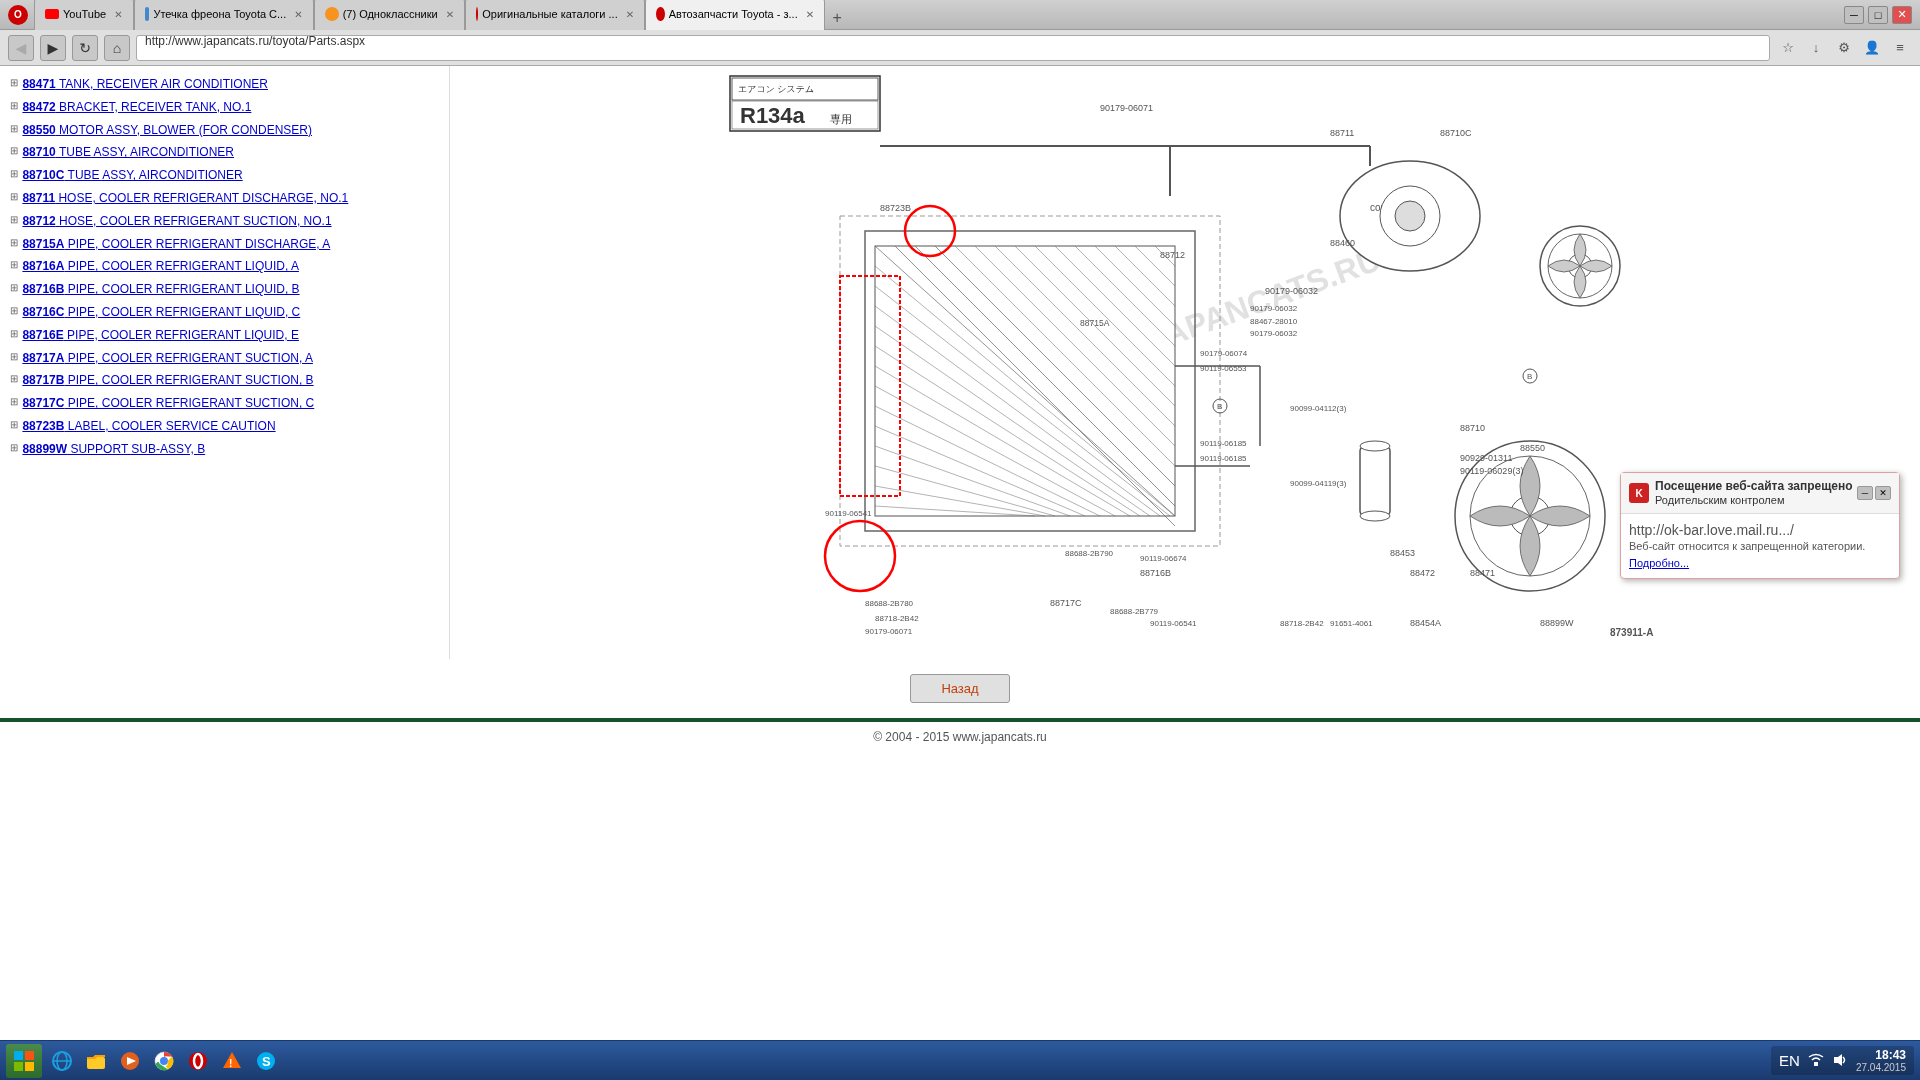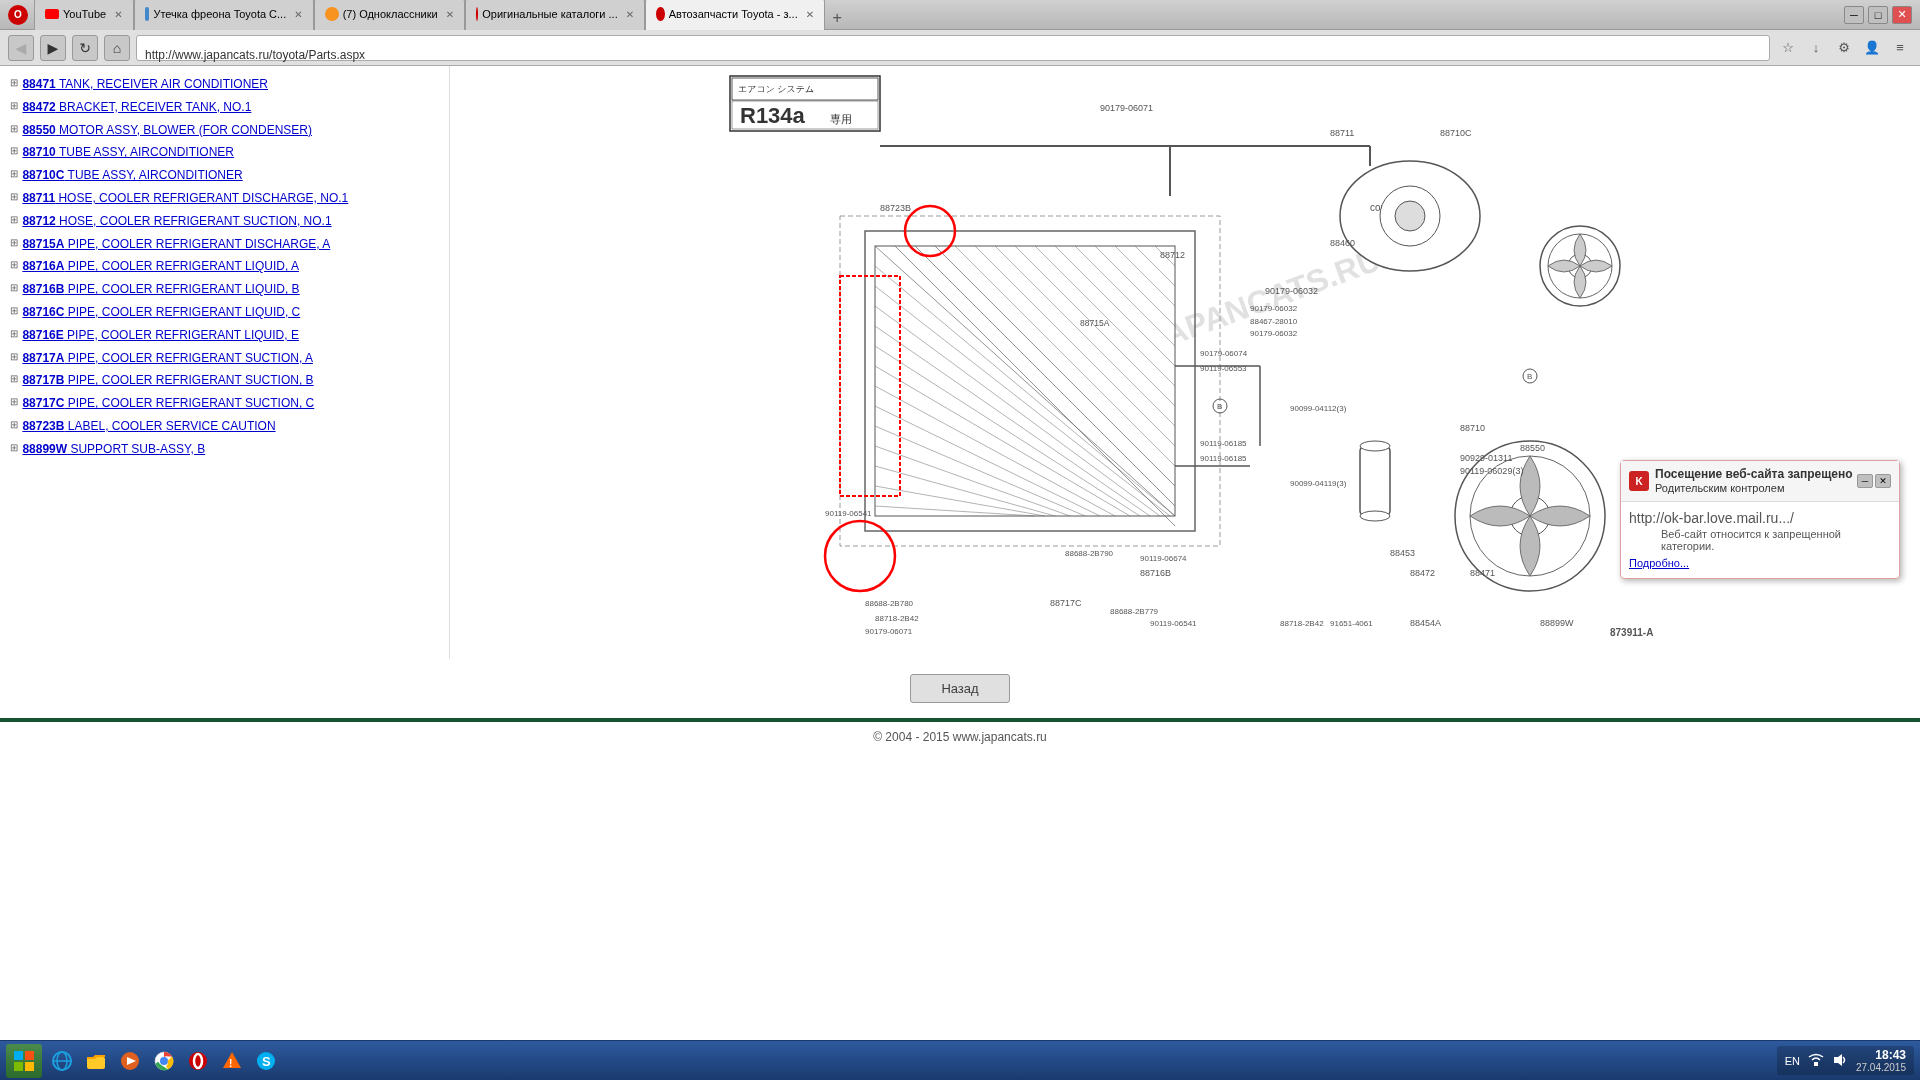--- a/index.html
+++ b/index.html
@@ -18,21 +18,21 @@
     .tab-close { margin-left: 4px; color: #666; font-size: 10px; cursor: pointer; }
     .new-tab-btn { width: 24px; height: 24px; display: flex; align-items: center; justify-content: center; font-size: 16px; color: #555; cursor: pointer; }
     .window-controls { display: flex; gap: 4px; margin-left: auto; }
     .win-btn { width: 20px; height: 18px; display: flex; align-items: center; justify-content: center; font-size: 11px; background: #c0c0c0; border: 1px solid #888; cursor: pointer; border-radius: 2px; }
     .win-btn.close { background: #e05050; color: white; }
 
     
     .address-bar { height: 36px; background: #e0e0e0; display: flex; align-items: center; padding: 0 8px; gap: 6px; border-bottom: 1px solid #aaa; }
     .nav-btn { width: 26px; height: 26px; display: flex; align-items: center; justify-content: center; background: #c8c8c8; border: 1px solid #999; border-radius: 3px; cursor: pointer; font-size: 14px; color: #333; }
     .nav-btn.disabled { color: #aaa; }
-    .url-bar { flex: 1; height: 24px; border: 1px solid #aaa; border-radius: 3px; padding: 12px 8px; font-size: 12px; background: white; display: flex; align-items: flex-start; }
+    .url-bar { flex: 1; height: 24px; border: 1px solid #aaa; border-radius: 3px; padding: 12px 8px; font-size: 12px; background: white; display: flex; align-items: flex-end; }
     .url-text { color: #333; font-size: 12px; }
     .address-icons { display: flex; gap: 4px; }
     .addr-icon { width: 24px; height: 24px; display: flex; align-items: center; justify-content: center; cursor: pointer; color: #555; font-size: 13px; }
 
     
     .page-body { flex: 1; display: flex; overflow: hidden; background: white; }
 
     
     .parts-list { width: 450px; padding: 10px; overflow-y: auto; background: white; border-right: 1px solid #ddd; }
     .part-item { display: flex; align-items: flex-start; margin-bottom: 6px; line-height: 1.4; }
@@ -44,42 +44,42 @@
 
     
     .notification-popup { position: absolute; bottom: 80px; right: 20px; width: 280px; background: white; border: 1px solid #e0a0a0; border-radius: 4px; box-shadow: 2px 2px 6px rgba(0,0,0,0.3); z-index: 100; }
     .notif-header { background: #f5f5f5; padding: 6px 8px; border-bottom: 1px solid #ddd; display: flex; align-items: center; justify-content: space-between; }
     .notif-icon { width: 20px; height: 20px; background: #cc2222; border-radius: 3px; display: flex; align-items: center; justify-content: center; color: white; font-size: 10px; font-weight: bold; margin-right: 6px; }
     .notif-title { font-size: 12px; color: #333; font-weight: bold; flex: 1; }
     .notif-close-btns { display: flex; gap: 2px; }
     .notif-close { width: 16px; height: 14px; background: #c0c0c0; border: 1px solid #999; font-size: 9px; display: flex; align-items: center; justify-content: center; cursor: pointer; border-radius: 2px; }
     .notif-body { padding: 8px; }
     .notif-url { font-size: 14px; color: #555; margin-bottom: 2px; }
-    .notif-category { font-size: 11px; color: #555; margin-bottom: 4px; margin-left: 32px; }
+    .notif-category { font-size: 11px; color: #555; margin-bottom: 4px; }
     .notif-details-link { font-size: 11px; color: #0000cc; text-decoration: underline; cursor: pointer; }
 
     
     .back-button-area { text-align: center; padding: 15px; background: white; }
-    .back-btn { padding: 6px 30px; background: #e0e0e0; border: 1px solid #999; border-radius: 3px; cursor: pointer; font-size: 13px; color: #404040; }
+    .back-btn { padding: 6px 30px; background: #e0e0e0; border: 1px solid #999; border-radius: 3px; cursor: pointer; font-size: 13px; color: #c2410c; }
 
     
     .page-footer { text-align: center; padding: 8px; font-size: 12px; color: #555; background: white; border-top: 4px solid #14532d; }
 
     
     .taskbar { height: 40px; background: linear-gradient(to bottom, #2d5a9e, #1a3a6e); display: flex; align-items: center; padding: 0 6px; gap: 4px; border-top: 1px solid #1a3a6e; }
     .start-btn { width: 36px; height: 34px; background: linear-gradient(to bottom, #4a8a4a, #2d6a2d); border-radius: 3px; display: flex; align-items: center; justify-content: center; cursor: pointer; }
     .taskbar-icons { display: flex; gap: 2px; }
     .taskbar-icon { width: 32px; height: 32px; display: flex; align-items: center; justify-content: center; cursor: pointer; border-radius: 3px; }
     .taskbar-spacer { flex: 1; }
     .system-tray { display: flex; align-items: center; gap: 8px; background: rgba(0,0,0,0.2); padding: 2px 8px; border-radius: 3px; }
     .tray-item { font-size: 11px; color: white; }
     .tray-clock { text-align: right; }
     .tray-time { font-size: 12px; color: white; font-weight: bold; }
     .tray-date { font-size: 10px; color: #ccc; }
-    .lang-indicator { font-size: 11px; color: white; }
+    .lang-indicator { font-size: 15px; color: white; }
 
     
     .yt-fav { background: #ff0000; width: 14px; height: 10px; border-radius: 2px; display: inline-block; }
     
     .ok-fav { background: #f7931e; width: 14px; height: 14px; border-radius: 50%; display: inline-block; }
     
     .generic-fav { background: #4488cc; width: 14px; height: 14px; border-radius: 2px; display: inline-block; }
     .toyota-fav { background: #cc0000; width: 14px; height: 14px; border-radius: 50%; display: inline-block; }
 
     .main-area { display: flex; flex-direction: column; flex: 1; overflow: hidden; }

